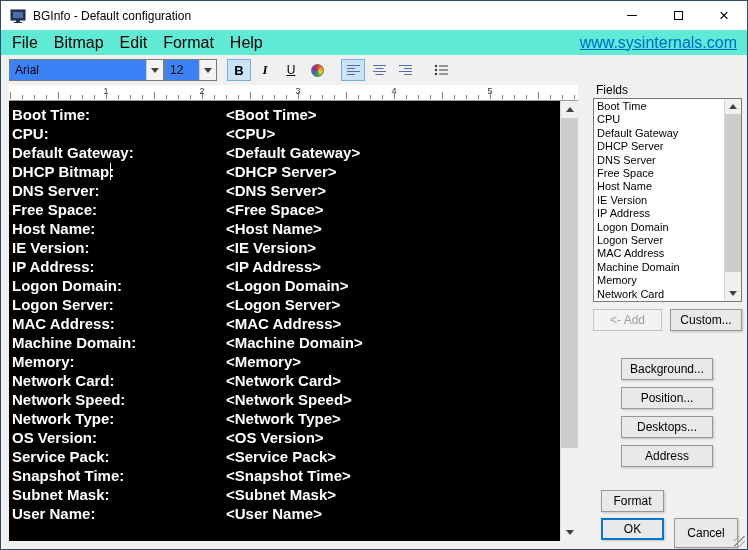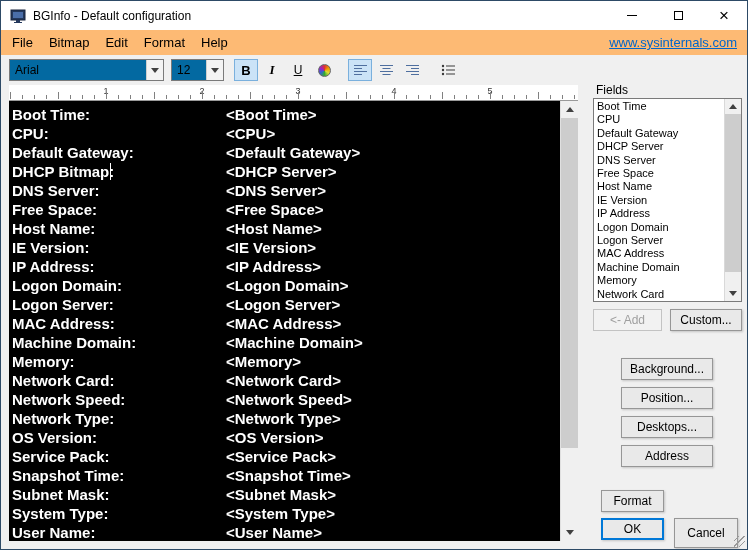--- a/index.html
+++ b/index.html
@@ -12,31 +12,31 @@
   
   .titlebar{position:absolute;left:0;top:0;right:0;height:29px;background:#fff;display:flex;align-items:center;}
   .app-icon{margin-left:9px;width:16px;height:16px;flex:0 0 auto;}
   .title-text{margin-left:7px;font-size:12px;text-align:center;}
   .win-controls{margin-left:auto;display:flex;height:100%;}
   .win-btn{width:46px;height:100%;display:flex;align-items:center;justify-content:center;}
   .glyph-min{width:10px;height:1px;background:#000;}
   .glyph-max{width:9px;height:9px;border:1px solid #000;}
   .glyph-close{font-size:17px;line-height:1;font-weight:400;}
   
-  .menubar{position:absolute;left:0;top:29px;right:0;height:25px;background:#fdba74;display:flex;align-items:center;font-size:13px;}
+  .menubar{position:absolute;left:0;top:29px;right:0;height:25px;background:#5eead4;display:flex;align-items:center;font-size:16px;}
   .menu-items{display:flex;height:100%;align-items:center;padding-left:3px;}
   .menu-item{padding:0 8px;line-height:25px;}
   .sysinternals-link{margin-left:auto;margin-right:10px;color:#0066cc;text-decoration:underline;cursor:pointer;}
   
   .toolbar{position:absolute;left:0;top:54px;right:0;height:30px;display:flex;align-items:center;padding-left:8px;background:#f0f0f0;}
-  .combo{height:22px;background:#0369a1;border:1px solid #7a7a7a;display:flex;align-items:center;font-size:12px;}
+  .combo{height:22px;background:#3b82f6;border:1px solid #7a7a7a;display:flex;align-items:center;font-size:12px;}
   .combo .combo-value{padding-left:5px;flex:1;overflow:hidden;white-space:nowrap;}
   .combo-arrow-box{width:17px;height:100%;display:flex;align-items:center;justify-content:center;border-left:1px solid #cfcfcf;background:#f3f3f3;}
   .font-combo{width:155px;}
-  .size-combo{width:53px;margin-left:7px;}
+  .size-combo{width:53px;}
   .tri-down{width:0;height:0;border-left:4px solid transparent;border-right:4px solid transparent;border-top:5px solid #404040;}
   .tri-up{width:0;height:0;border-left:4px solid transparent;border-right:4px solid transparent;border-bottom:5px solid #404040;}
   .tb-btn{width:24px;height:22px;margin-left:2px;display:flex;align-items:center;justify-content:center;border:1px solid transparent;}
   .tb-btn.first{margin-left:10px;}
   .tb-btn.gap{margin-left:12px;}
   .tb-btn.active{background:#cbe3f7;border-color:#7ab0dd;}
   .icon-b{font-weight:bold;font-size:13px;}
   .icon-i{font-family:"Liberation Serif",serif;font-style:italic;font-weight:bold;font-size:13px;}
   .icon-u{font-size:12px;text-decoration:underline;}
   .color-wheel{width:13px;height:13px;border-radius:50%;background:conic-gradient(#d33 0deg,#e90 60deg,#dd3 120deg,#3a3 180deg,#36c 240deg,#92c 300deg,#d33 360deg);border:1px solid #666;}
@@ -221,21 +221,20 @@
         <div class="ed-line"><span class="ed-label">MAC Address:</span><span>&lt;MAC Address&gt;</span></div>
         <div class="ed-line"><span class="ed-label">Machine Domain:</span><span>&lt;Machine Domain&gt;</span></div>
         <div class="ed-line"><span class="ed-label">Memory:</span><span>&lt;Memory&gt;</span></div>
         <div class="ed-line"><span class="ed-label">Network Card:</span><span>&lt;Network Card&gt;</span></div>
         <div class="ed-line"><span class="ed-label">Network Speed:</span><span>&lt;Network Speed&gt;</span></div>
         <div class="ed-line"><span class="ed-label">Network Type:</span><span>&lt;Network Type&gt;</span></div>
         <div class="ed-line"><span class="ed-label">OS Version:</span><span>&lt;OS Version&gt;</span></div>
         <div class="ed-line"><span class="ed-label">Service Pack:</span><span>&lt;Service Pack&gt;</span></div>
         <div class="ed-line"><span class="ed-label">Snapshot Time:</span><span>&lt;Snapshot Time&gt;</span></div>
         <div class="ed-line"><span class="ed-label">Subnet Mask:</span><span>&lt;Subnet Mask&gt;</span></div>
-        <div class="ed-line"><span class="ed-label">System Type:</span><span>&lt;System Type&gt;</span></div>
         <div class="ed-line"><span class="ed-label">User Name:</span><span>&lt;User Name&gt;</span></div>
       </div>
     <div class="caret"></div>
   </div>
 
   <div class="vscroll editor-scroll">
     <div class="sb-arrow up">
         <span class="tri-up"></span>
       </div>
     <div class="sb-thumb editor-thumb"></div>

